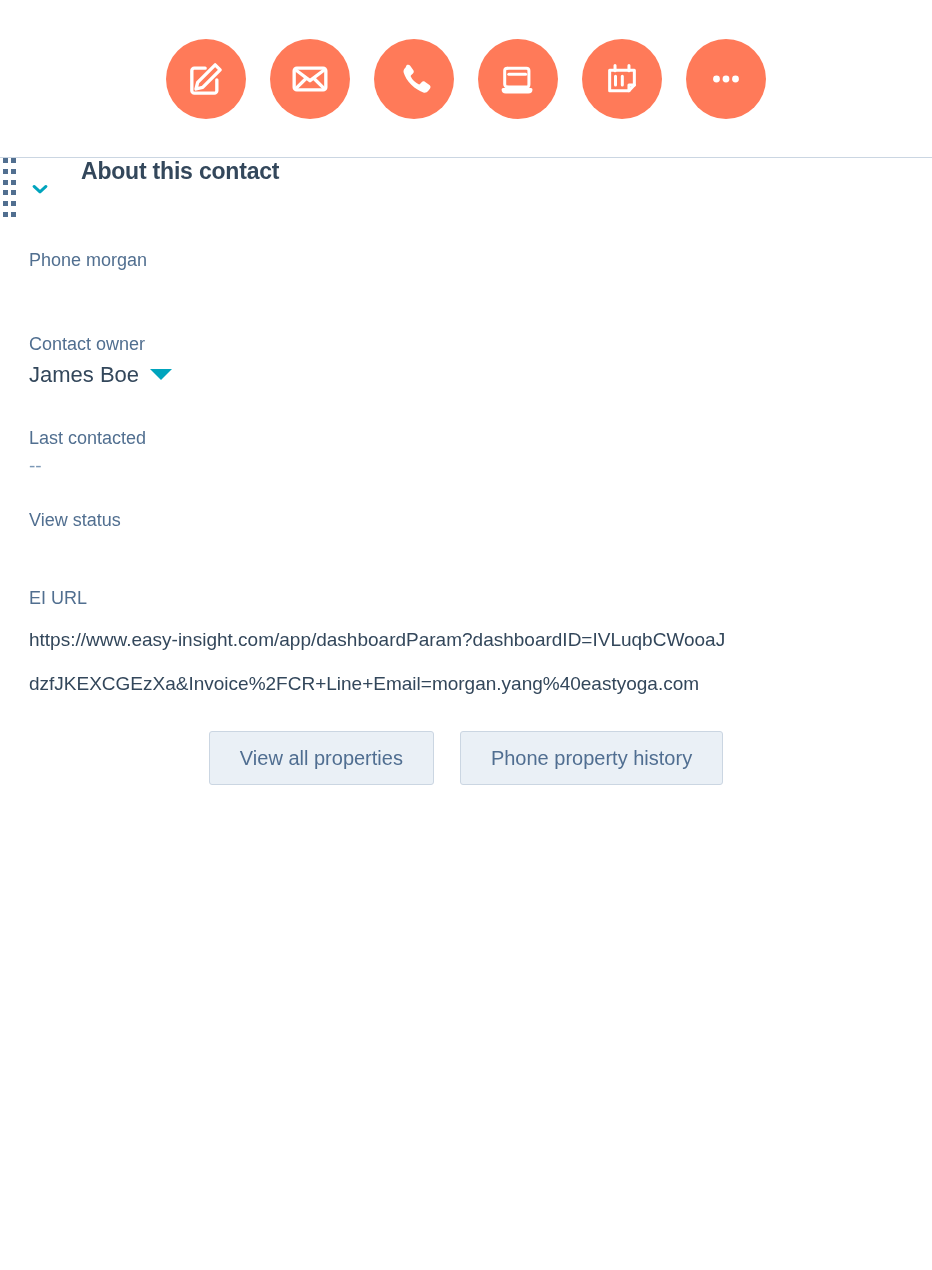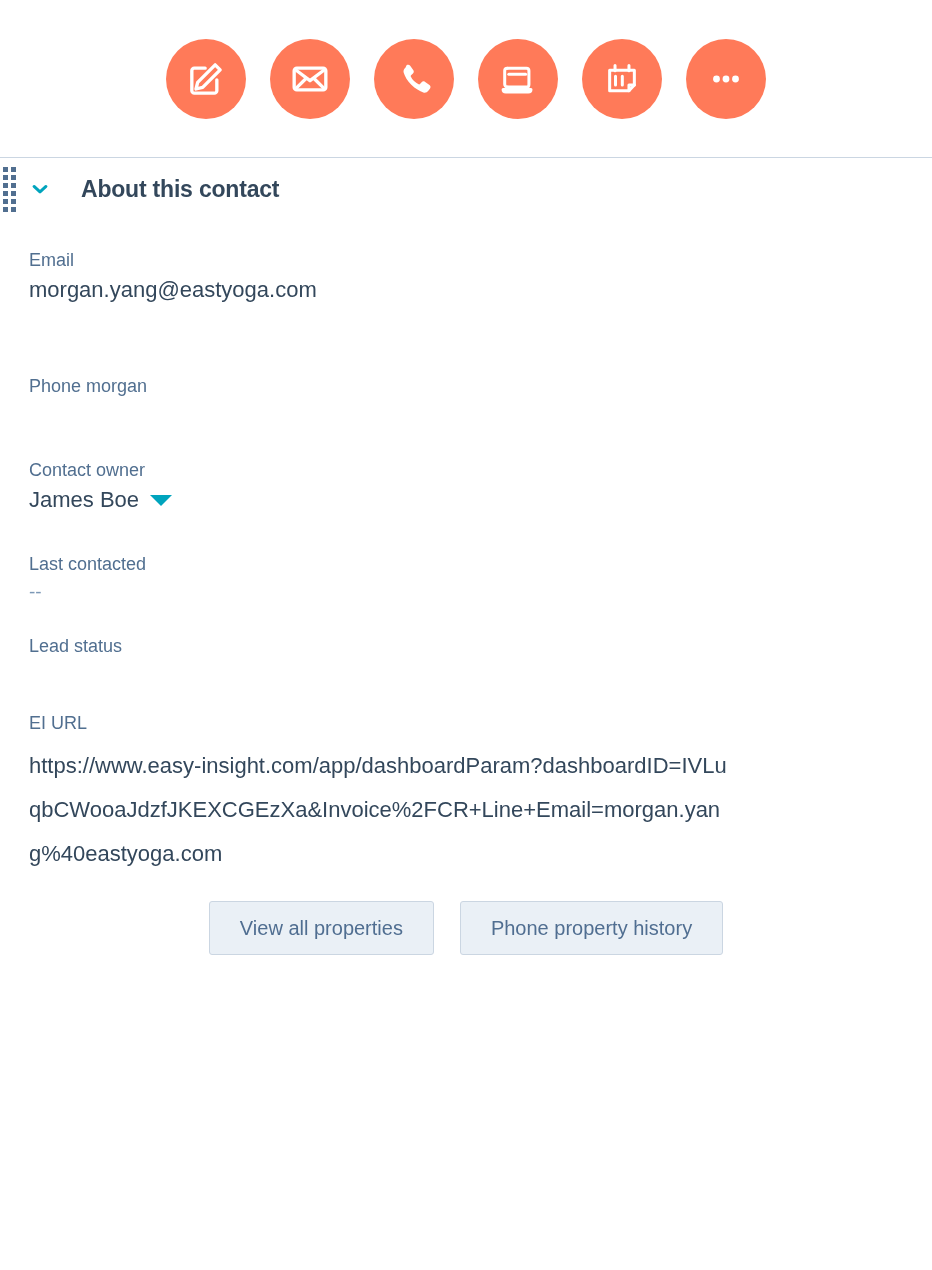--- a/index.html
+++ b/index.html
@@ -47,21 +47,20 @@
   
   .divider {
     height: 1px;
     width: 100%;
     background: #CBD6E2;
   }
 
   
   .section-header {
     display: flex;
-    align-items: center;
     height: 62px;
     position: relative;
     padding-left: 0;
   }
   .drag-handle {
     width: 18px;
     display: flex;
     flex-wrap: wrap;
     gap: 3px 3px;
     margin-left: 3px;
@@ -136,21 +135,21 @@
   
   .prop.email        { margin-bottom: 68px; }
   .prop.phone        { margin-bottom: 57px; }
   .prop.owner        { margin-bottom: 36px; }
   .prop.last         { margin-bottom: 29px; margin-top: 36px; }
   .prop.lifecycle    { margin-bottom: 62px; }
   .prop.leadstatus   { margin-bottom: 50px; }
   .prop.eiurl        { margin-bottom: 0; }
 
   .url-value {
-    font-size: 22px;
+    font-size: 19px;
     color: #33475B;
     line-height: 44px;
     width: 700px;
     word-break: break-all;
     cursor: pointer;
     margin-top: 8px;
   }
 
   
   .footer-actions {
@@ -258,24 +257,20 @@
   <button class="collapse-toggle">
     <svg width="22" height="22" viewBox="0 0 24 24" fill="none" stroke="#00A4BD" stroke-width="3.2" stroke-linecap="round" stroke-linejoin="round">
       <path d="M5.5 9.2L12 15.2l6.5-6"></path>
     </svg>
   </button>
   <span class="section-title">About this contact</span>
 </div>
 
 <div class="properties">
 
-  <div class="prop email">
-    <div class="prop-label">Email</div>
-    <div class="prop-value">morgan.yang@eastyoga.com</div>
-  </div>
 
   <div class="prop phone">
     <div class="prop-label">Phone morgan</div>
     <div class="prop-value blank"></div>
   </div>
 
   <div class="prop owner">
     <div class="prop-label">Contact owner</div>
     <div class="prop-value">
       <span>James Boe</span>
@@ -283,21 +278,21 @@
     </div>
   </div>
 
   <div class="prop last">
     <div class="prop-label">Last contacted</div>
     <div class="prop-value empty-dash">--</div>
   </div>
 
 
   <div class="prop leadstatus">
-    <div class="prop-label">Lead status</div>
+    <div class="prop-label">View status</div>
     <div class="prop-value blank"></div>
   </div>
 
   <div class="prop eiurl">
     <div class="prop-label">EI URL</div>
     <div class="url-value">https://www.easy-insight.com/app/dashboardParam?dashboardID=IVLuqbCWooaJdzfJKEXCGEzXa&amp;Invoice%2FCR+Line+Email=morgan.yang%40eastyoga.com</div>
   </div>
 
 </div>
 

